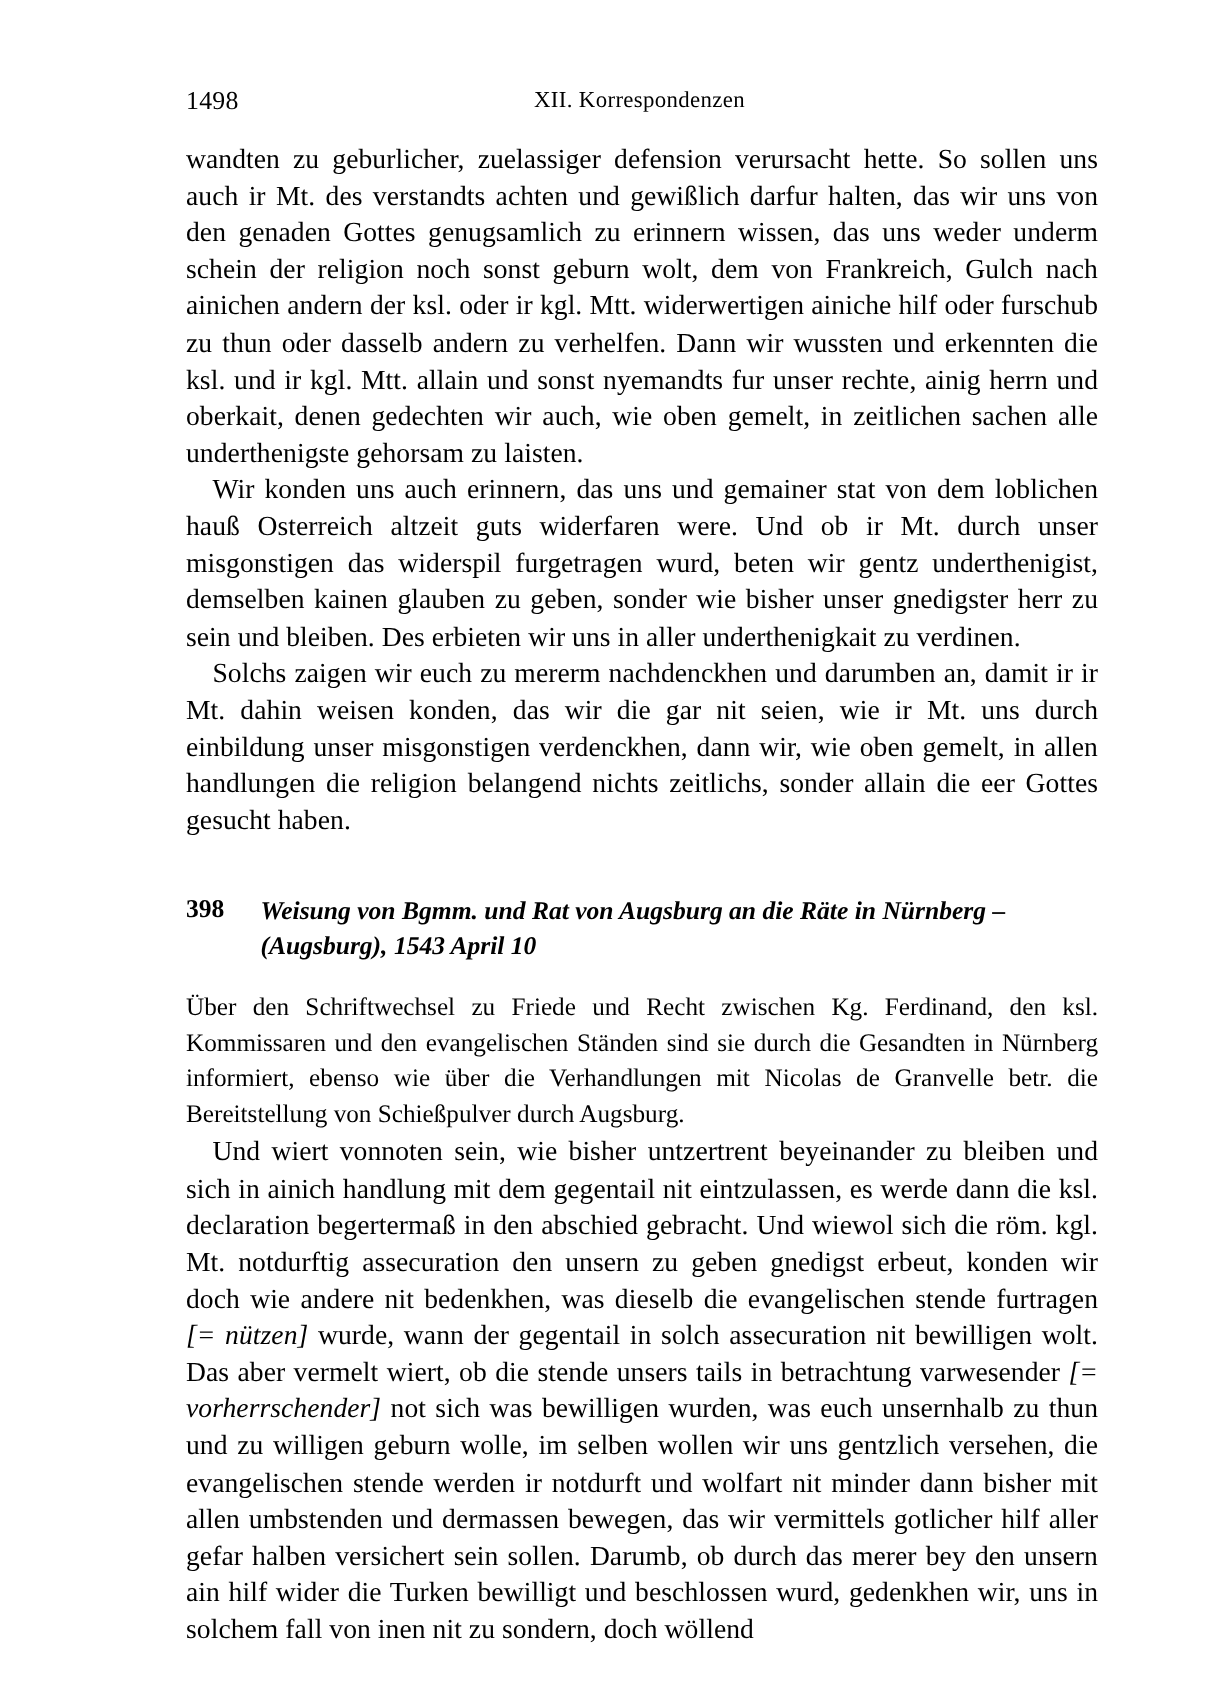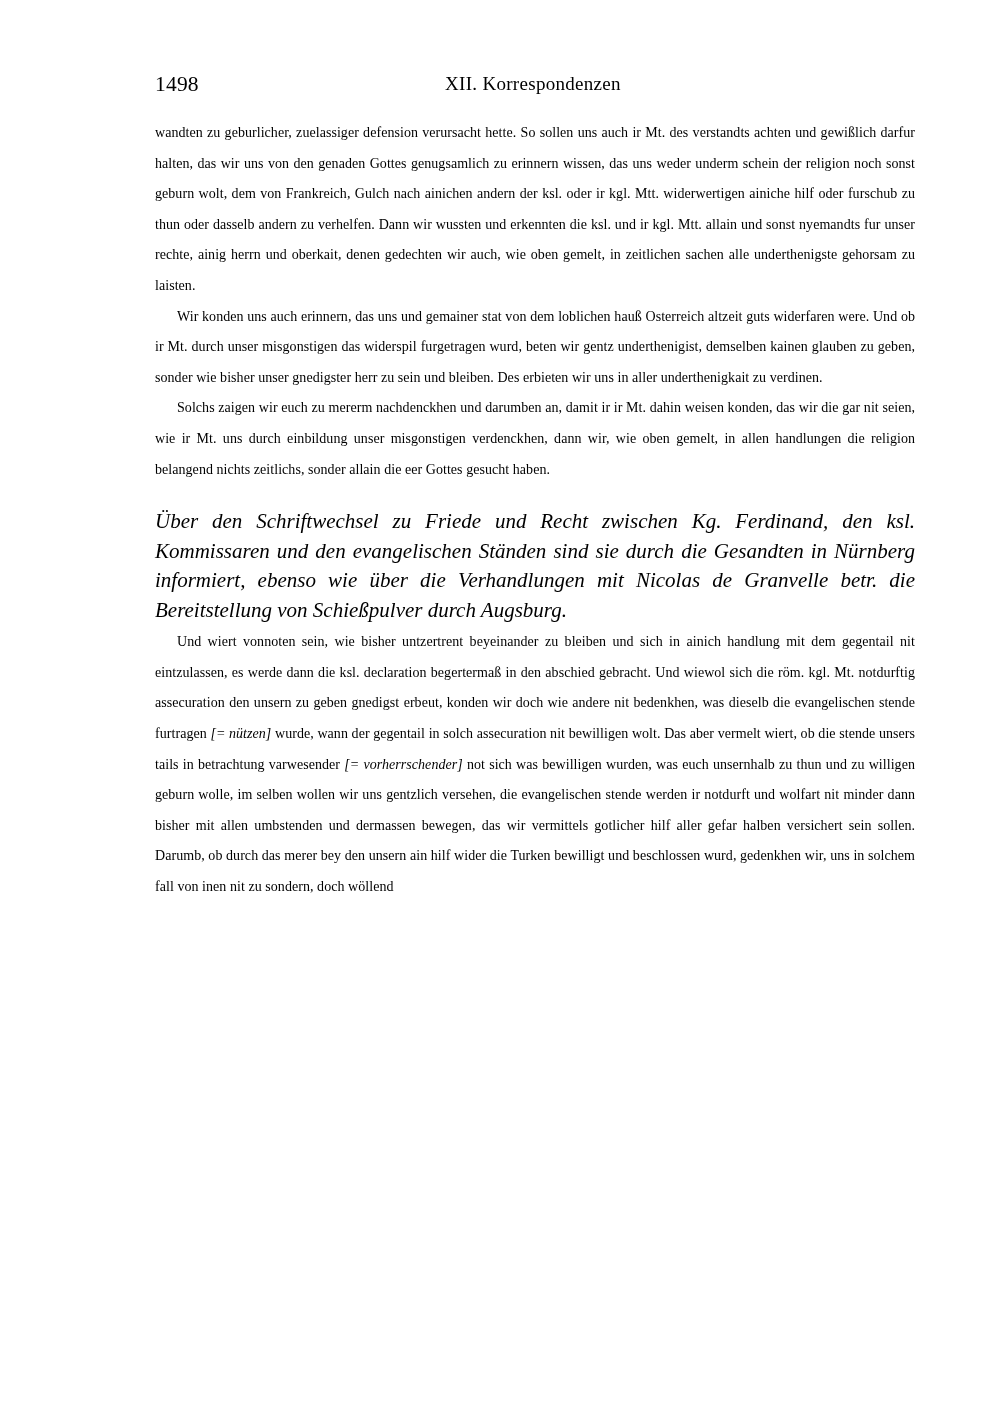--- a/index.html
+++ b/index.html
@@ -51,21 +51,21 @@
     font-size: 19px;
     letter-spacing: 0.3px;
   }
 
   
   .body-block {
     margin-top: 6px;
   }
   p.tx {
     margin: 0;
-    font-size: 14px;
+    font-size: 23px;
     line-height: 30.6px;
     text-align: justify;
     text-justify: inter-word;
     hyphens: manual;
     letter-spacing: 0.05px;
   }
   p.tx.indent {
     text-indent: 22px;
   }
 
@@ -91,21 +91,20 @@
   }
   .source {
     margin-top: 22px;
     padding-left: 62px;
     font-style: italic;
     font-size: 19.5px;
     line-height: 27px;
   }
   .abstract {
     margin-top: 22px;
-    font-style: italic;
     font-size: 21px;
     line-height: 29.5px;
     text-align: justify;
   }
   .after-abstract {
     margin-top: 2px;
   }
   em.gloss {
     font-style: italic;
     font-family: Liberation Serif, serif;
@@ -121,20 +120,24 @@
       <span class="folio">1498</span>
       <span class="title">XII. Korrespondenzen</span>
     </div>
 
     <div class="body-block">
       <p class="tx">wandten zu geburlicher, zuelassiger defension verursacht hette. So sollen uns auch ir Mt. des verstandts achten und gewißlich darfur halten, das wir uns von den genaden Gottes genugsamlich zu erinnern wissen, das uns weder underm schein der religion noch sonst geburn wolt, dem von Frankreich, Gulch nach ainichen andern der ksl. oder ir kgl. Mtt. widerwertigen ainiche hilf oder furschub zu thun oder dasselb andern zu verhelfen. Dann wir wussten und erkennten die ksl. und ir kgl. Mtt. allain und sonst nyemandts fur unser rechte, ainig herrn und oberkait, denen gedechten wir auch, wie oben gemelt, in zeitlichen sachen alle underthenigste gehorsam zu laisten.</p>
       <p class="tx indent">Wir konden uns auch erinnern, das uns und gemainer stat von dem loblichen hauß Osterreich altzeit guts widerfaren were. Und ob ir Mt. durch unser misgonstigen das widerspil furgetragen wurd, beten wir gentz underthenigist, demselben kainen glauben zu geben, sonder wie bisher unser gnedigster herr zu sein und bleiben. Des erbieten wir uns in aller underthenigkait zu verdinen.</p>
       <p class="tx indent">Solchs zaigen wir euch zu mererm nachdenckhen und darumben an, damit ir ir Mt. dahin weisen konden, das wir die gar nit seien, wie ir Mt. uns durch einbildung unser misgonstigen verdenckhen, dann wir, wie oben gemelt, in allen handlungen die religion belangend nichts zeitlichs, sonder allain die eer Gottes gesucht haben.</p>
     </div>
 
+    <div class="section">
+      <span class="num">398</span>
+      <p class="head">Weisung von Bgmm. und Rat von Augsburg an die Räte in Nürnberg – (Augsburg), 1543 April 10</p>
+    </div>
 
 
     <div class="abstract">Über den Schriftwechsel zu Friede und Recht zwischen Kg. Ferdinand, den ksl. Kommissaren und den evangelischen Ständen sind sie durch die Gesandten in Nürnberg informiert, ebenso wie über die Verhandlungen mit Nicolas de Granvelle betr. die Bereitstellung von Schießpulver durch Augsburg.</div>
 
     <div class="after-abstract">
       <p class="tx indent"><span>Und wiert vonnoten sein, wie bisher untzertrent beyeinander zu bleiben und sich in ainich handlung mit dem gegentail nit eintzulassen, es werde dann die ksl. declaration begertermaß in den abschied gebracht. Und wiewol sich die röm. kgl. Mt. notdurftig assecuration den unsern zu geben gnedigst erbeut, konden wir doch wie andere nit bedenkhen, was dieselb die evangelischen stende furtragen </span><em class="gloss">[= nützen]</em><span> wurde, wann der gegentail in solch assecuration nit bewilligen wolt. Das aber vermelt wiert, ob die stende unsers tails in betrachtung varwesender </span><em class="gloss">[= vorherrschender]</em><span> not sich was bewilligen wurden, was euch unsernhalb zu thun und zu willigen geburn wolle, im selben wollen wir uns gentzlich versehen, die evangelischen stende werden ir notdurft und wolfart nit minder dann bisher mit allen umbstenden und dermassen bewegen, das wir vermittels gotlicher hilf aller gefar halben versichert sein sollen. Darumb, ob durch das merer bey den unsern ain hilf wider die Turken bewilligt und beschlossen wurd, gedenkhen wir, uns in solchem fall von inen nit zu sondern, doch wöllend</span></p>
     </div>
 
   </div>
 </div>

